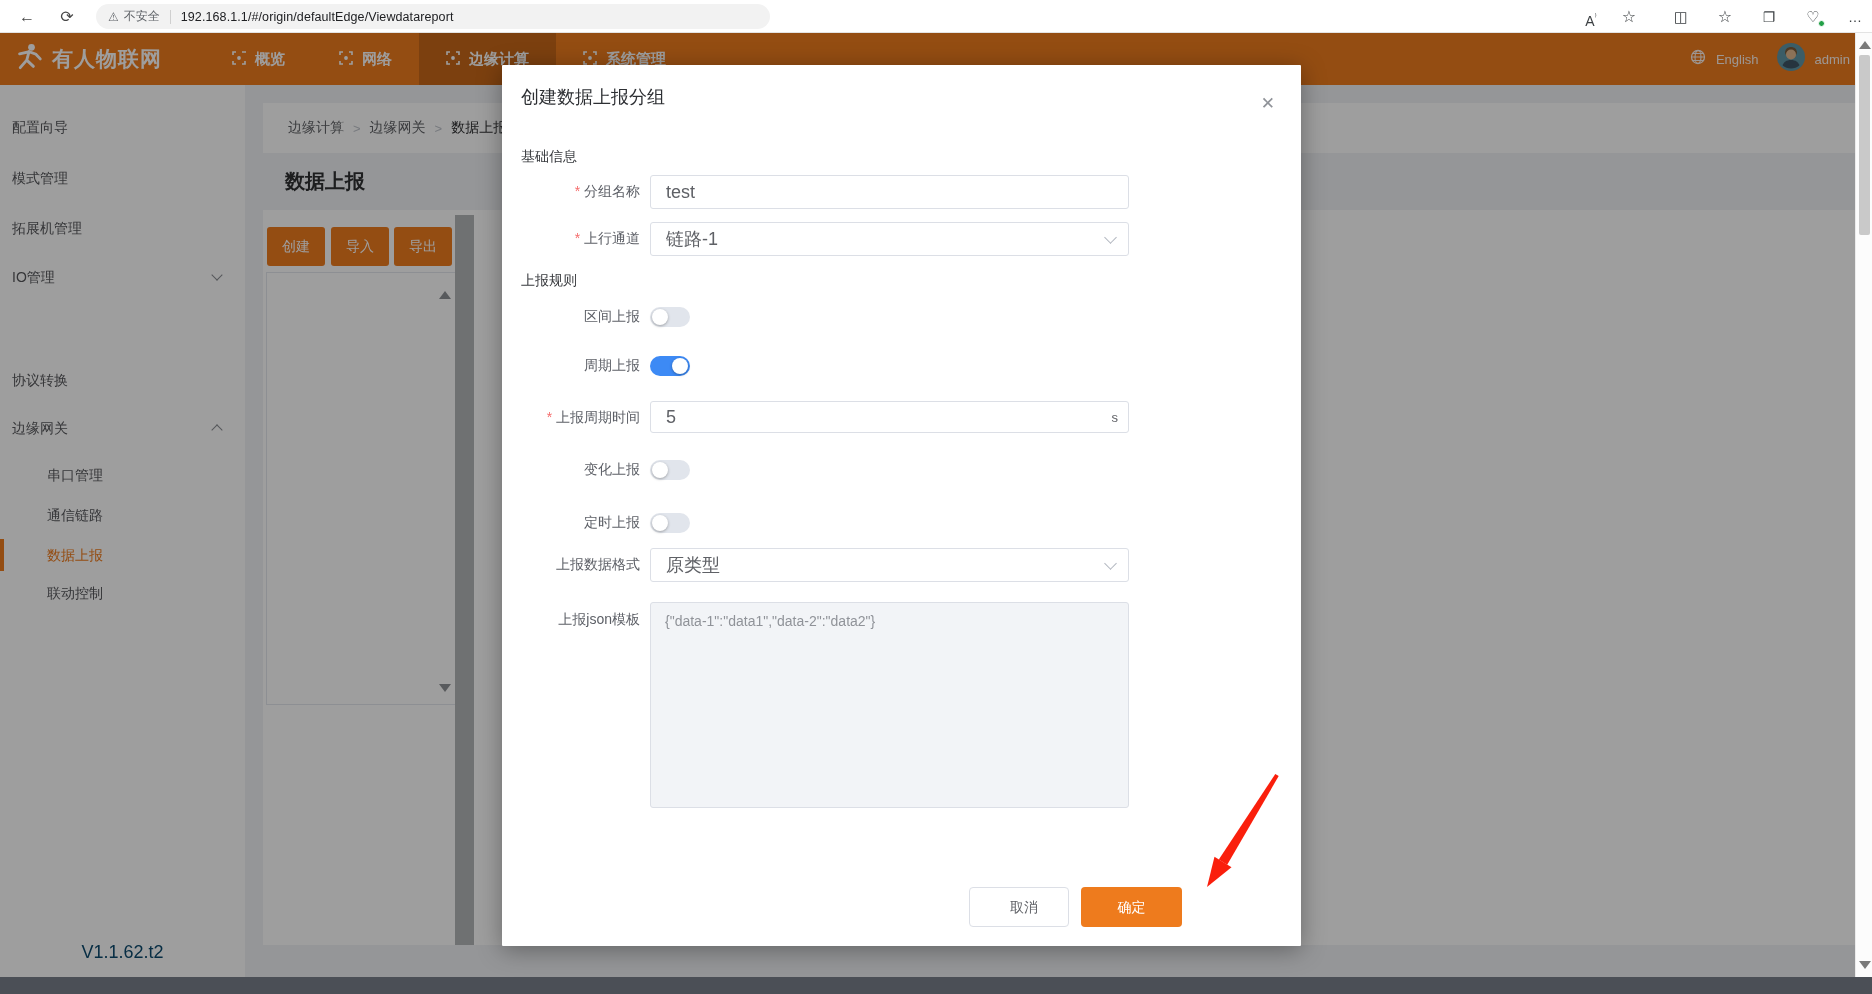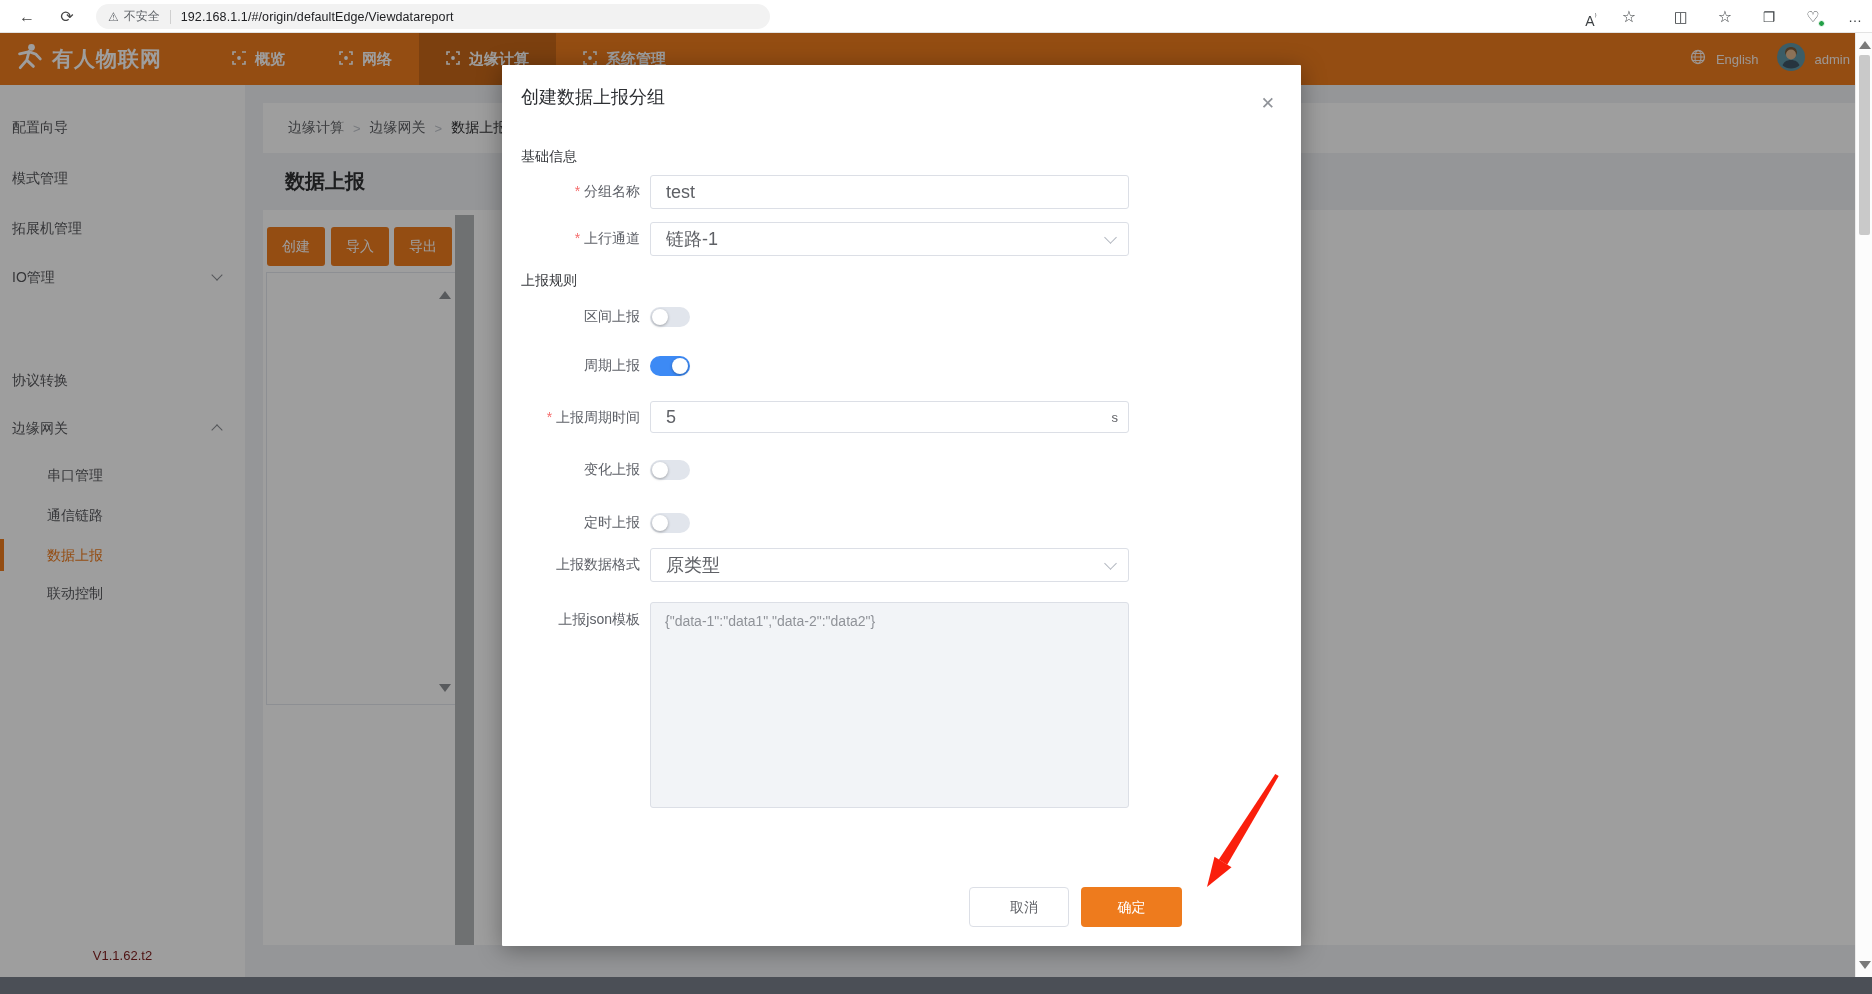--- a/index.html
+++ b/index.html
@@ -31,21 +31,21 @@
 
   
   .sidebar { position:absolute; left:0; top:85px; width:245px; height:892px; background:#fff; z-index:1; }
   .side-item { position:absolute; left:0; width:245px; height:40px; line-height:40px; padding-left:12px; font-size:14px; color:#57585c; cursor:pointer; }
   .side-sub { padding-left:47px; }
   .side-item.active { color:#ef7c1e; }
   .active-bar { position:absolute; left:0; top:4px; width:4px; height:32px; background:#ef7c1e; }
   .caret { position:absolute; right:24px; top:17px; width:8px; height:8px; border-right:1.5px solid #8a8d92; border-bottom:1.5px solid #8a8d92; }
   .caret.down { transform:rotate(45deg); top:14px; }
   .caret.up { transform:rotate(-135deg); top:18px; }
-  .version { position:absolute; left:0; bottom:14px; width:245px; text-align:center; font-size:13px; color:#7f1d1d; }
+  .version { position:absolute; left:0; bottom:14px; width:245px; text-align:center; font-size:18px; color:#0c4a6e; }
 
   
   .page-bg { position:absolute; left:245px; top:85px; width:1610px; height:892px; background:#f0f2f5; z-index:0; }
   .crumb-bar { position:absolute; left:263px; top:103px; width:1592px; height:50px; background:#fff; z-index:1; display:flex; align-items:center; padding-left:25px; font-size:14px; }
   .crumb { color:#606266; }
   .crumb.last { color:#303133; }
   .crumb-sep { margin:0 9px; color:#c0c4cc; font-size:13px; }
   .page-title { position:absolute; left:285px; top:168px; font-size:20px; font-weight:bold; color:#303133; z-index:1; }
   .content-card { position:absolute; left:263px; top:210px; width:1592px; height:735px; background:#fff; z-index:1; }
   .tb-btn { position:absolute; top:17px; height:39px; padding:0 15px; background:#ef7c1e; color:#fff; font-size:14px; border:none; border-radius:3px; line-height:31px; }

